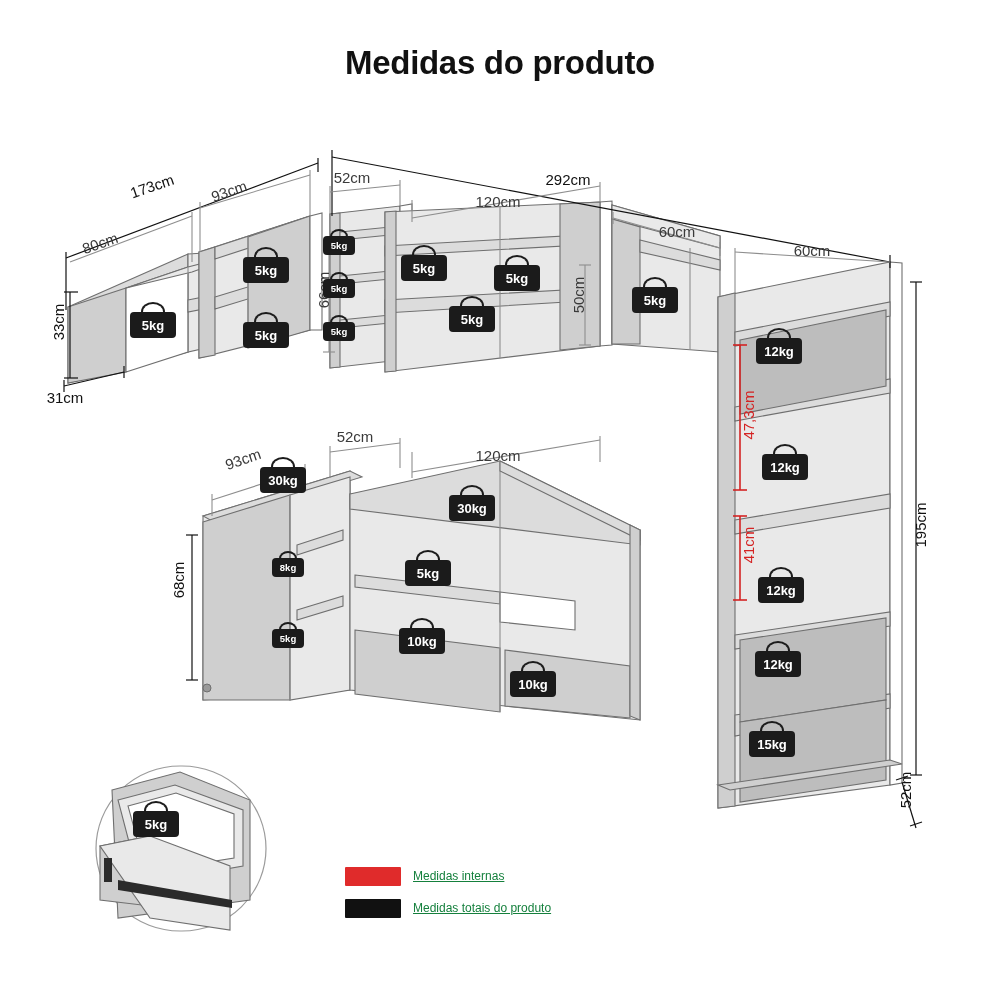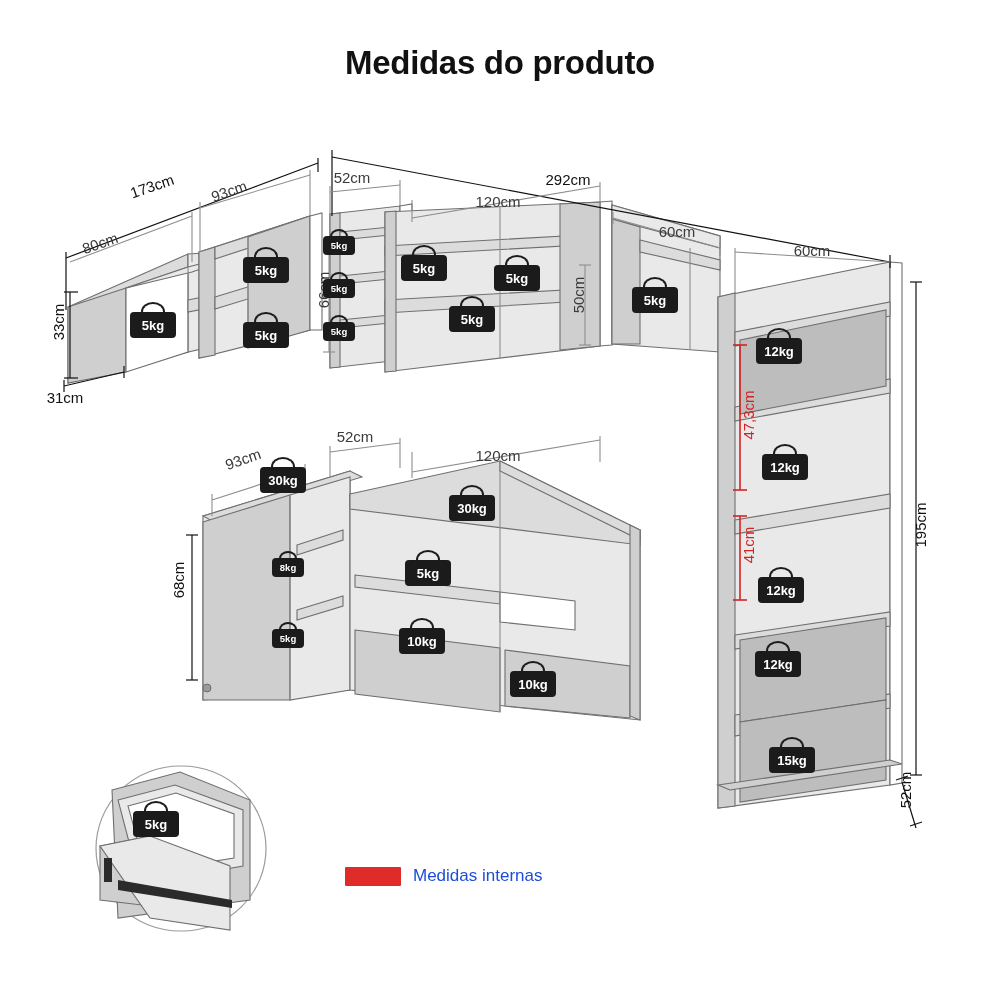--- a/index.html
+++ b/index.html
@@ -15,21 +15,21 @@
   }
   svg#art{position:absolute;left:0;top:0;width:1000px;height:1000px;}
   .dim{
     position:absolute;font-size:15px;color:#111;white-space:nowrap;
     font-family:"Liberation Sans", sans-serif;
   }
   .dim.red{color:#d42323;}
   .legend{position:absolute;left:345px;top:860px;}
   .legend-row{display:flex;align-items:center;height:32px;}
   .legend-swatch{width:56px;height:19px;margin-right:12px;border-radius:1px;}
-  .legend-label{font-size:17px;color:#1d4ed8;}
+  .legend-label{font-size:12px;color:#15803d;text-decoration:underline;}
   
   .wt{
     position:absolute;
     display:flex;align-items:center;justify-content:center;
     color:#fff;font-weight:bold;
     background:#1b1b1b;
     border-radius:4px;
   }
   .wt .hdl{
     position:absolute;left:50%;transform:translateX(-50%);
@@ -310,21 +310,21 @@
         <span>12kg</span>
       </div>
       <div class="wt" style="width: 46px; height: 26px; left: 758px; top: 577px; font-size: 13px;">
         <div class="hdl" style="width: 20px; height: 11px; top: -10px;"></div>
         <span>12kg</span>
       </div>
       <div class="wt" style="width: 46px; height: 26px; left: 755px; top: 651px; font-size: 13px;">
         <div class="hdl" style="width: 20px; height: 11px; top: -10px;"></div>
         <span>12kg</span>
       </div>
-      <div class="wt" style="width: 46px; height: 26px; left: 749px; top: 747px; font-size: 13px; margin-left: 20px;">
+      <div class="wt" style="width: 46px; height: 26px; left: 749px; top: 731px; font-size: 13px;">
         <div class="hdl" style="width: 20px; height: 11px; top: -10px;"></div>
         <span>15kg</span>
       </div>
       <div class="wt" style="width: 46px; height: 26px; left: 260px; top: 467px; font-size: 13px;">
         <div class="hdl" style="width: 20px; height: 11px; top: -10px;"></div>
         <span>30kg</span>
       </div>
       <div class="wt" style="width: 46px; height: 26px; left: 449px; top: 495px; font-size: 13px;">
         <div class="hdl" style="width: 20px; height: 11px; top: -10px;"></div>
         <span>30kg</span>
@@ -353,14 +353,18 @@
         <div class="hdl" style="width: 20px; height: 11px; top: -10px;"></div>
         <span>5kg</span>
       </div>
     </div>
 
   <div class="legend">
     <div class="legend-row">
       <div class="legend-swatch" style="background: rgb(224, 43, 43);"></div>
       <div class="legend-label">Medidas internas</div>
     </div>
+    <div class="legend-row">
+      <div class="legend-swatch" style="background: rgb(17, 17, 17);"></div>
+      <div class="legend-label">Medidas totais do produto</div>
+    </div>
   </div>
 </div>
 
 </body></html>

